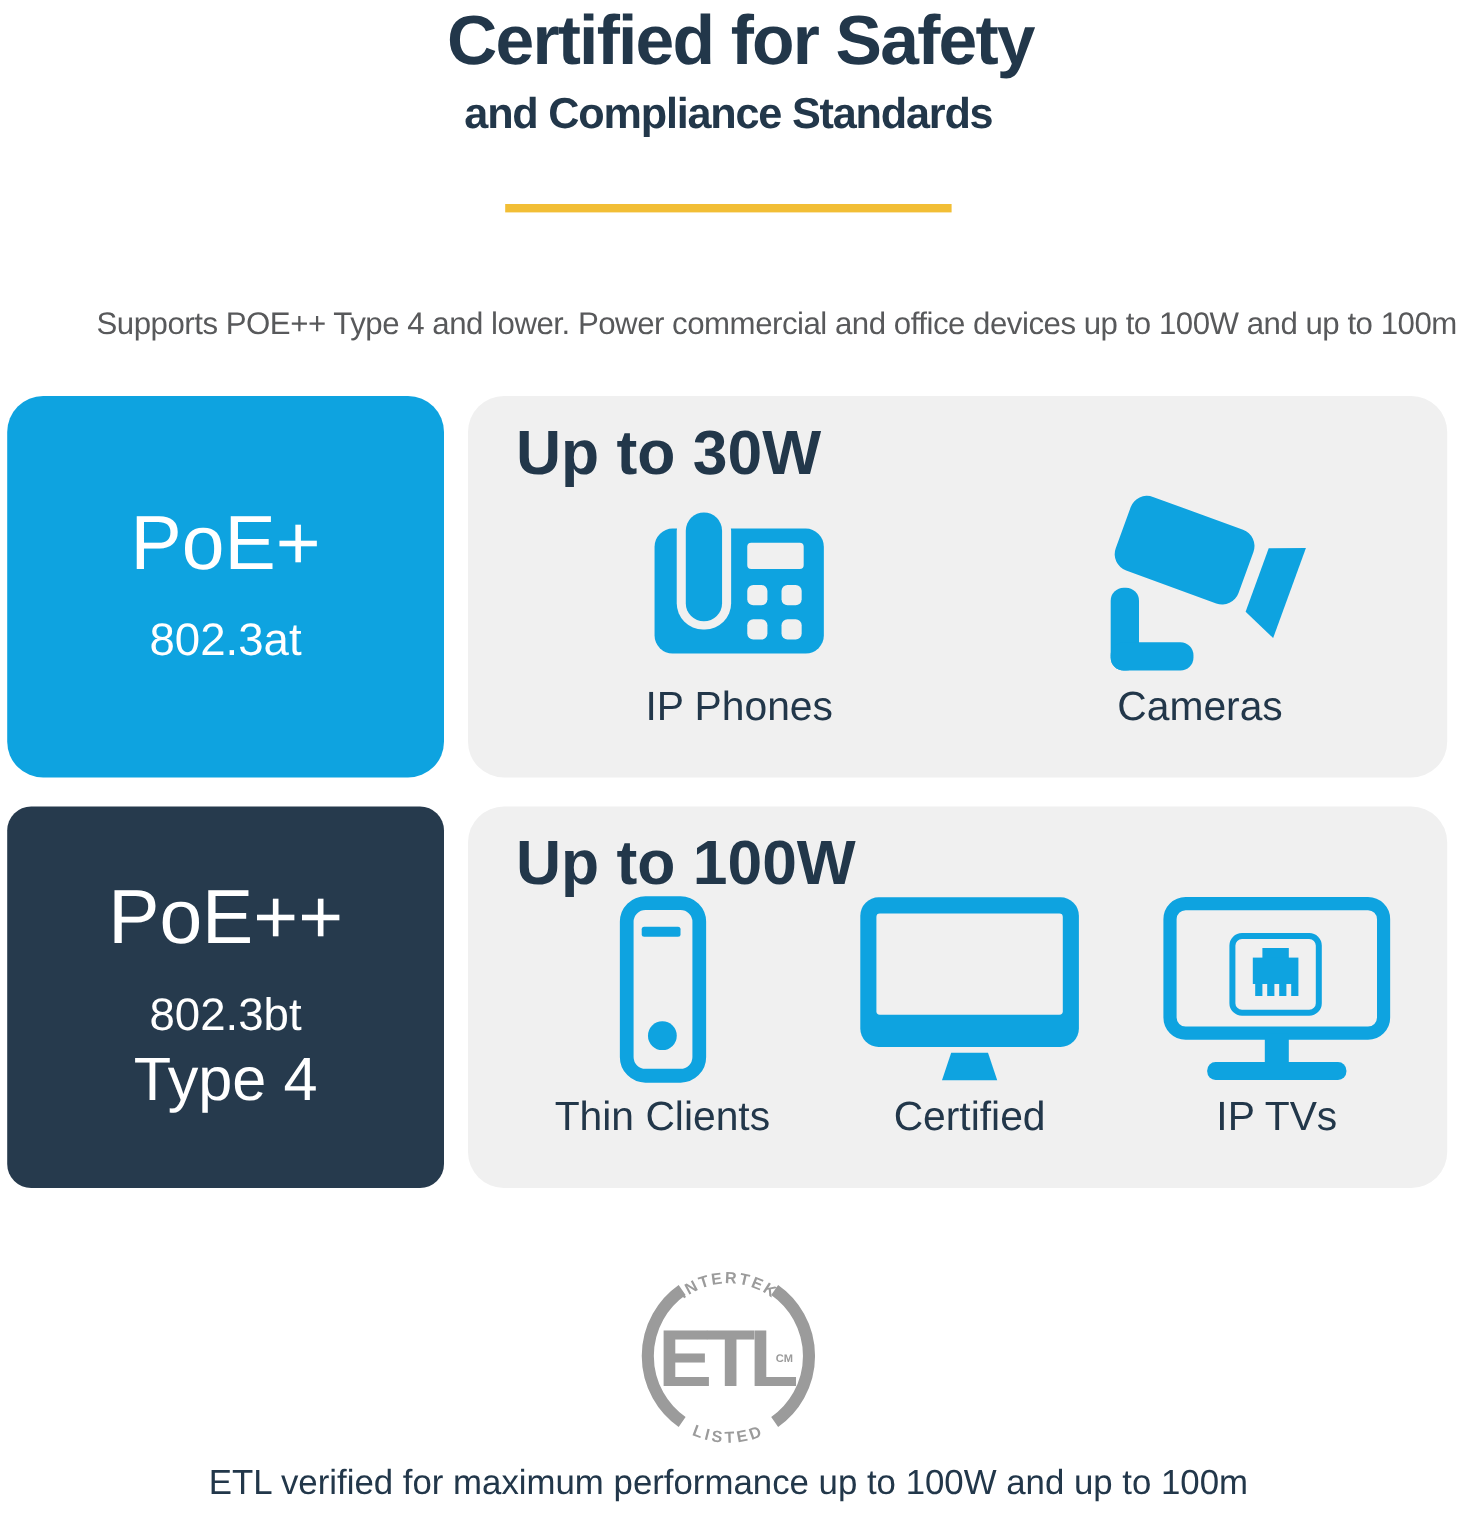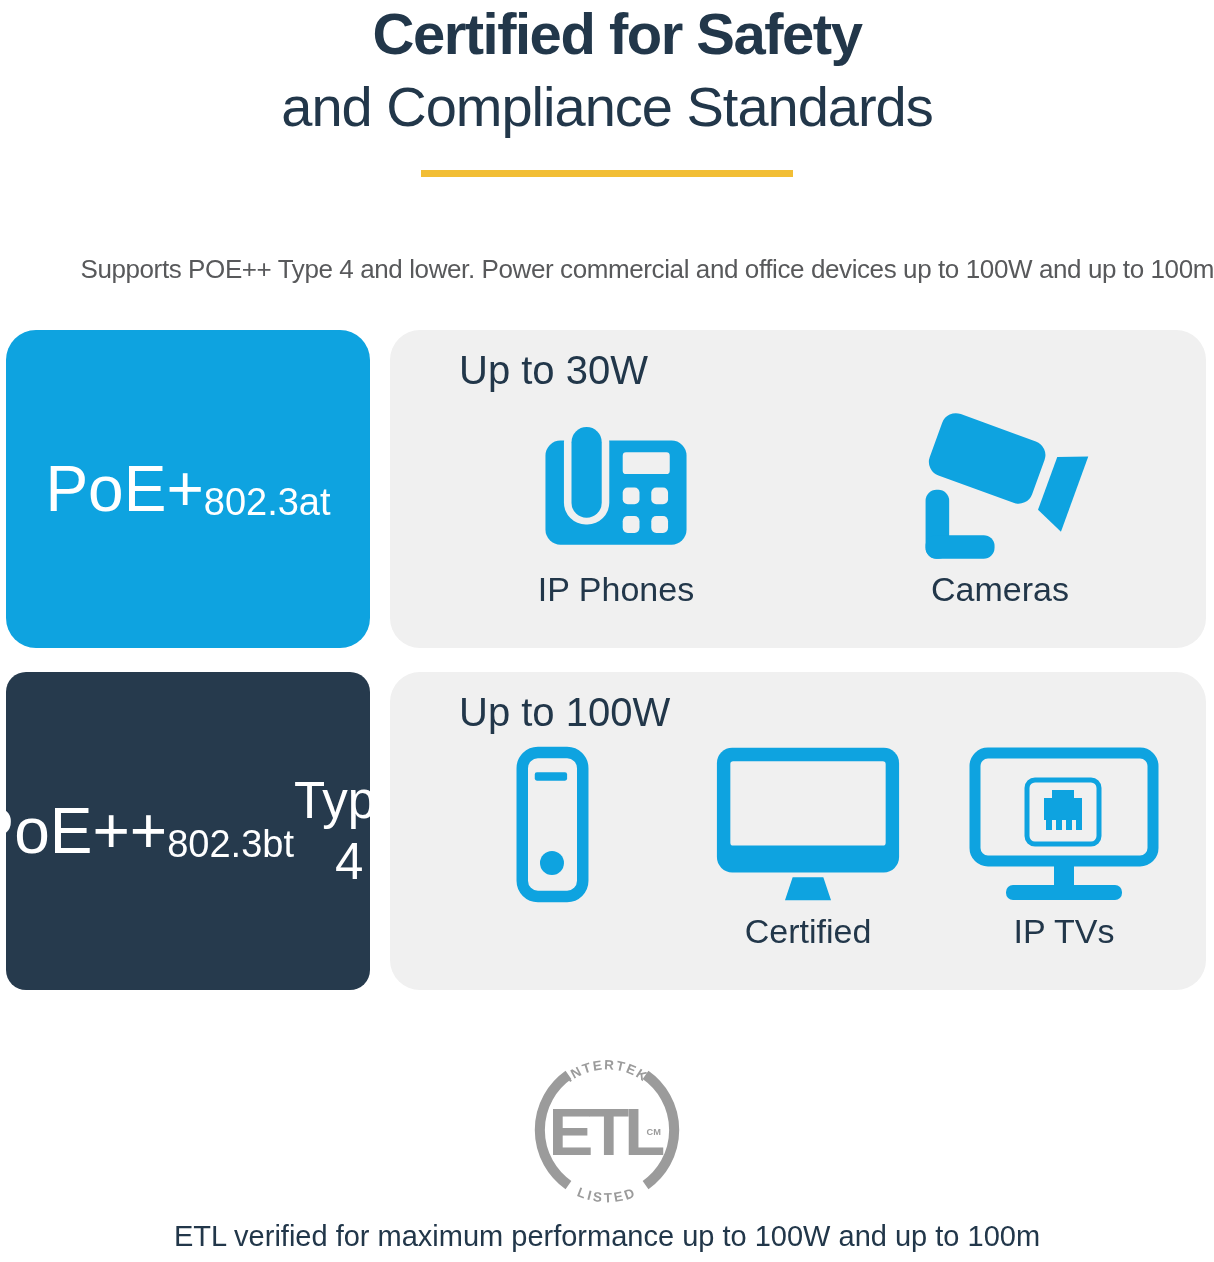--- a/index.html
+++ b/index.html
@@ -2,44 +2,44 @@
 <html style="--accent_blue: #0EA3E0; --dark_navy: #263A4D; --title_navy: #22374A; --panel_gray: #F0F0F0; --underline_yellow: #F2BE35; --subtitle_gray: #58595B; --etl_gray: #9B9B9B;"><head>
 <meta charset="utf-8">
 <style>
   html,body{margin:0;padding:0;background:#fff;}
   .canvas{
     position:relative; width:1214px; height:1262px; background:#ffffff;
     font-family:"Liberation Sans", sans-serif; overflow:hidden;
   }
   .centered{position:absolute; left:0; width:100%; text-align:center; margin:0;}
   .t1{top:0px; font-size:58px; font-weight:700; color:var(--title_navy); letter-spacing:-1.5px;margin-left:10px;}
-  .t2{top:74px; font-size:56px; font-weight:400; color:var(--title_navy); letter-spacing:-1px;}
+  .t2{top:74px; font-size:36px; font-weight:700; color:var(--title_navy); letter-spacing:-1px;}
   .underline{position:absolute; top:170px; left:50%; margin-left:-186px; width:372px; height:7px; background:var(--underline_yellow);}
   .lead{top:254px; font-size:26px; font-weight:300; letter-spacing:-0.4px; color:var(--subtitle_gray);text-align:right;}
 
   .row{position:absolute; left:0; width:100%; height:318px;}
   .row1{top:330px;}
   .row2{top:672px;}
 
   .badge{
     position:absolute; left:6px; top:0; width:364px; height:318px; border-radius:30px;
-    display:flex; align-items:center; justify-content:center;
+    display:flex; flex-direction:column; align-items:center; justify-content:center;
     color:#ffffff; text-align:center;
   }
   .badge.blue{background:var(--accent_blue);}
   .badge.dark{background:var(--dark_navy);border-radius:20px;}
   .badge-name{font-size:64px; font-weight:400; line-height:1;}
   .badge-std{font-size:38px; font-weight:300; margin-top:28px; line-height:1.2;}
   .badge-type{font-size:51px; font-weight:300; line-height:1.2;}
 
   .panel{
     position:absolute; left:390px; right:8px; top:0; height:318px;
     background:var(--panel_gray); border-radius:30px;
   }
-  .panel-heading{position:absolute; left:40px; top:18px; font-size:40px; color:var(--title_navy); font-weight:400;margin-left:29px;}
+  .panel-heading{position:absolute; left:40px; top:18px; font-size:52px; color:var(--title_navy); font-weight:700;}
   .devices{position:absolute; left:34px; right:14px; top:64px; bottom:6px; display:flex;}
   .device{flex:1; display:flex; flex-direction:column; align-items:center; justify-content:flex-start;}
   .icon-box{height:176px; display:flex; align-items:center; justify-content:center; color:var(--accent_blue);}
   .device-label{font-size:34px; color:var(--title_navy); font-weight:400; margin-top:0px; white-space:nowrap;}
 
   .etl-wrap{position:absolute; top:1046px; left:0; width:100%; display:flex; justify-content:center; color:var(--etl_gray);}
   .footer{top:1220px; font-size:29px; font-weight:300; color:var(--title_navy);}
 </style>
 </head>
 <body>
@@ -108,20 +108,21 @@
       <div class="devices">
 
         <div class="device">
           <div class="icon-box">
             <svg viewBox="0 0 70 150" width="73" height="157" aria-hidden="true">
               <rect x="6" y="6" width="58" height="138" rx="15" fill="none" stroke="currentColor" stroke-width="11"></rect>
               <rect x="18" y="25" width="31" height="8" rx="2" fill="currentColor"></rect>
               <circle cx="34.5" cy="112" r="11.5" fill="currentColor"></circle>
             </svg>
           </div>
+          <div class="device-label">Thin Clients</div>
         </div>
 
         <div class="device">
           <div class="icon-box">
             <svg viewBox="0 0 200 170" width="192" height="163" aria-hidden="true">
               <rect x="5" y="5" width="190" height="130" rx="16" fill="currentColor"></rect>
               <rect x="19" y="19" width="162" height="88" rx="3" fill="#F0F0F0"></rect>
               <path d="M84 140 L116 140 L124 164 L76 164 Z" fill="currentColor"></path>
             </svg>
           </div>

